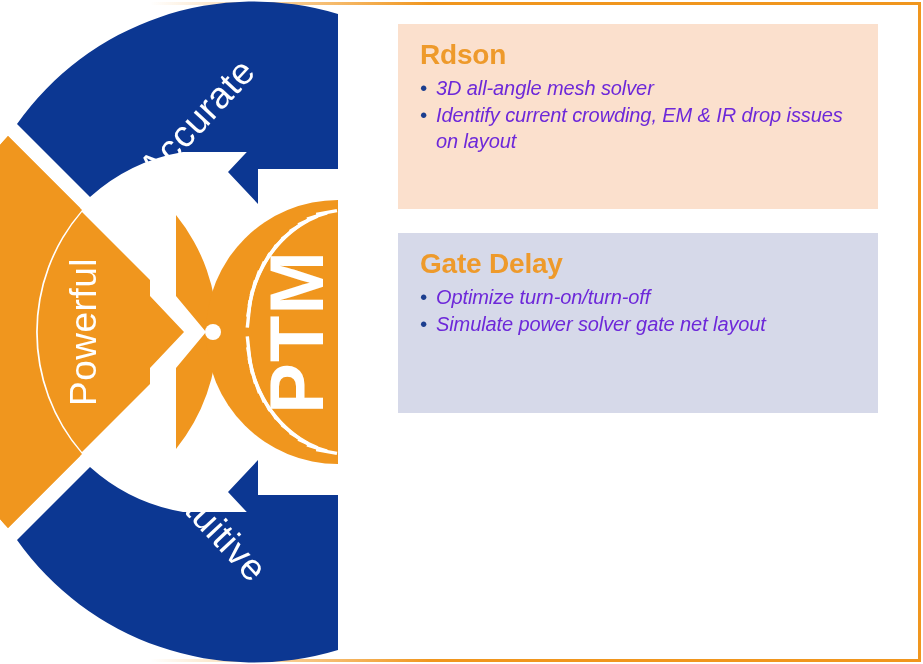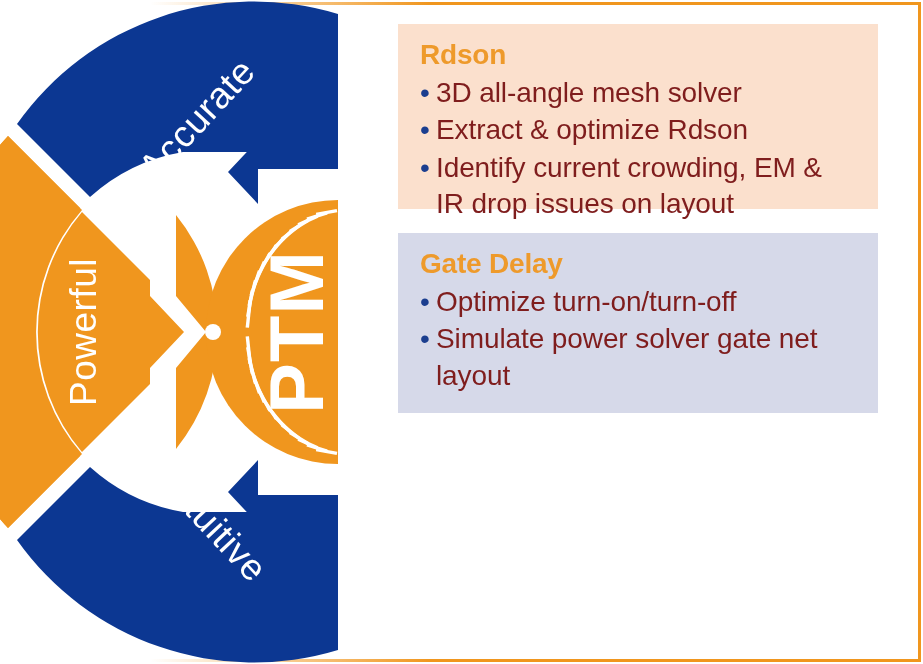--- a/index.html
+++ b/index.html
@@ -91,27 +91,28 @@
     line-height: 1.18;
     margin: 0 0 4px 0;
     letter-spacing: -0.2px;
   }
   .bullets {
     list-style: none;
     margin: 0;
     padding: 0;
   }
   .bullets li {
-    color: #7f1d1d;
-    font-size: 28px;
+    color: #6d28d9;
+    font-size: 20px;
     line-height: 1.30;
     padding-left: 16px;
     position: relative;
     margin-bottom: 1px;
     letter-spacing: -0.1px;
+    font-style: italic;
   }
   .bullets li::before {
     content: "\2022";
     position: absolute;
     left: 0;
     top: 0;
     color: #1B3E8F;
   }
 </style>
 </head>
@@ -242,21 +243,20 @@
 
     </svg>
   </div>
 
   <div class="panels">
 
     <div class="panel panel-rdson">
       <div class="panel-title">Rdson</div>
       <ul class="bullets">
         <li>3D all-angle mesh solver</li>
-        <li>Extract &amp; optimize Rdson</li>
         <li>Identify current crowding, EM &amp; IR drop issues on layout</li>
       </ul>
     </div>
 
     <div class="panel panel-gate">
       <div class="panel-title">Gate Delay</div>
       <ul class="bullets">
         <li>Optimize turn-on/turn-off</li>
         <li>Simulate power solver gate net layout</li>
       </ul>

